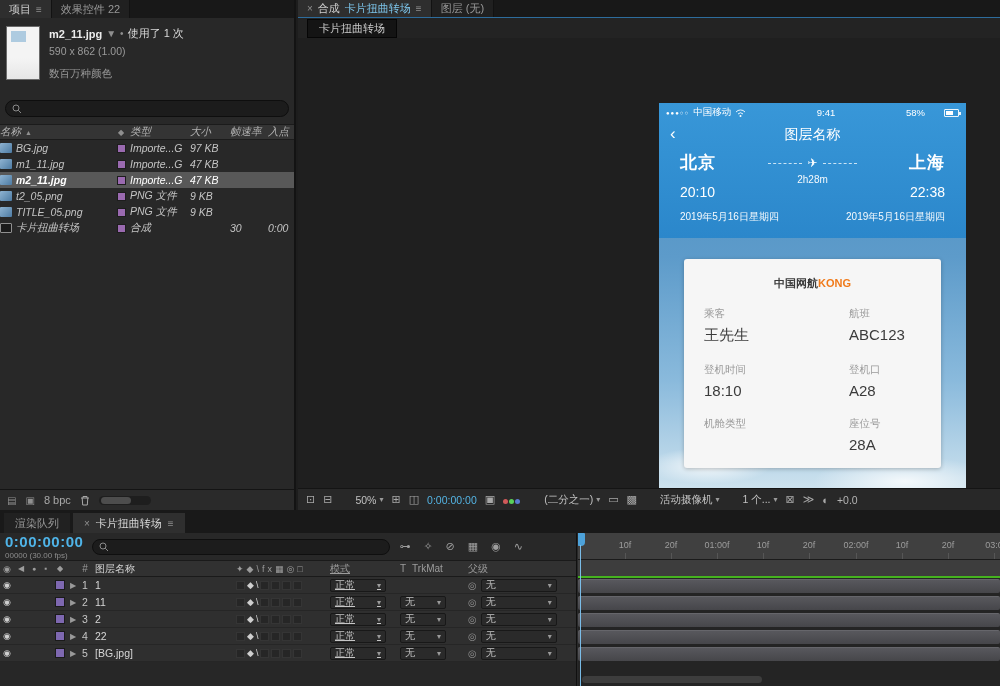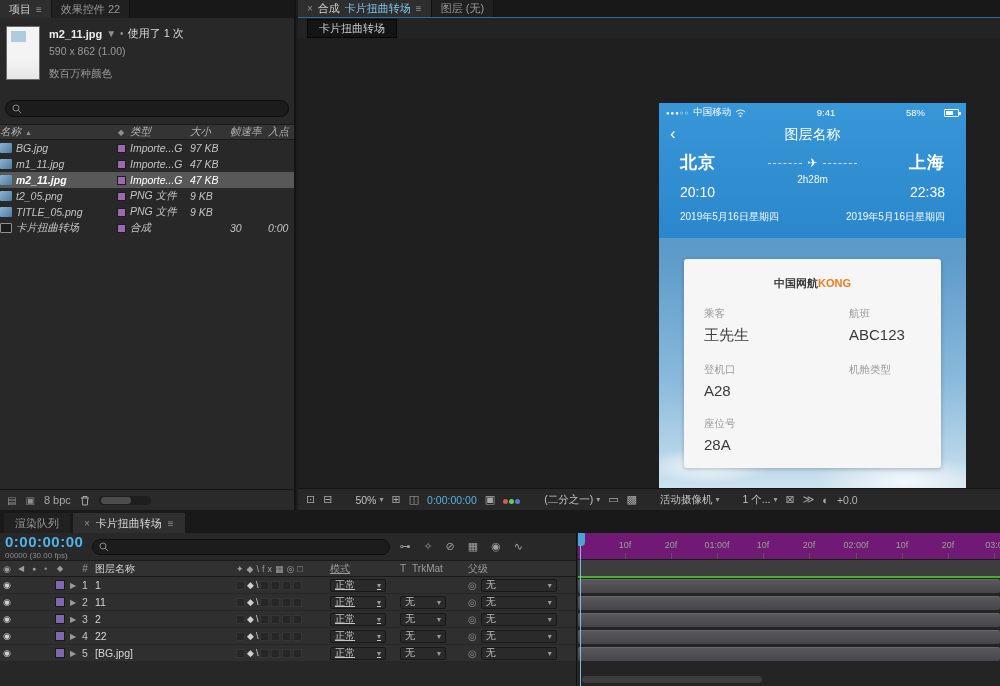--- a/index.html
+++ b/index.html
@@ -112,21 +112,21 @@
 .c-par{width:112px;justify-content:flex-start;gap:4px;padding-left:4px;}
 .mini-sel{display:flex;align-items:center;justify-content:space-between;background:#2a2a2a;border:1px solid #181818;border-radius:2px;height:13px;padding:0 4px;font-size:10px;color:#c2c2c2;}
 .ms-56{width:56px}.ms-46{width:46px}.ms-76{width:76px}
 .swbox{width:9px;height:9px;background:#262626;border:1px solid #353535;}
 .eyeg{color:#cfcfcf;font-size:9px;}
 .lay-label{width:10px;height:10px;background:#7e68b0;border:1px solid #1a1a1a;}
 .expg{color:#9a9a9a;font-size:8px;}
 .tl-fill{flex:1;background:#272727;}
 
 .tl-right{position:absolute;left:578px;top:0;right:0;height:100%;background:#242424;overflow:hidden;}
-.ruler{position:relative;height:27px;background:#701a75;border-bottom:1px solid #1b1b1b;}
+.ruler{position:relative;height:27px;background:#404040;border-bottom:1px solid #1b1b1b;}
 .rmark{position:absolute;top:7px;transform:translateX(-50%);font-size:9px;color:#9c9c9c;}
 .rtick{position:absolute;bottom:0;width:1px;height:6px;background:#565656;}
 .workarea{height:17px;background:#3d3d3d;border-bottom:1px solid #1e1e1e;}
 .greenline{position:absolute;left:0;right:0;top:43px;height:2px;background:#45b31f;z-index:3;}
 .trow{height:17px;padding:2px 0 1px;}
 .tbar{height:14px;background:linear-gradient(180deg,#58585d,#46464a);border-radius:2px;border-top:1px solid #66666b;}
 .playhead-line{position:absolute;left:2px;top:12px;bottom:0;width:1px;background:rgba(125,195,240,.95);z-index:4;}
 .playhead-head{position:absolute;left:-2px;top:0;width:9px;height:13px;background:#4da2da;border-radius:1px 1px 4px 4px;z-index:4;}
 .hscroll{position:absolute;left:4px;bottom:3px;width:180px;height:7px;background:#3d3d3d;border-radius:4px;}
 </style>
@@ -346,20 +346,24 @@
             <span>中国网航</span><span class="bc-accent">KONG</span>
           </div>
           <div class="bc-grid">
             <div>
               <div class="bc-label">乘客</div>
               <div class="bc-value">王先生</div>
             </div>
             <div>
               <div class="bc-label">航班</div>
               <div class="bc-value">ABC123</div>
+            </div>
+            <div>
+              <div class="bc-label">登机时间</div>
+              <div class="bc-value">18:10</div>
             </div>
             <div>
               <div class="bc-label">登机口</div>
               <div class="bc-value">A28</div>
             </div>
             <div>
               <div class="bc-label">机舱类型</div>
             </div>
             <div>
               <div class="bc-label">座位号</div>

